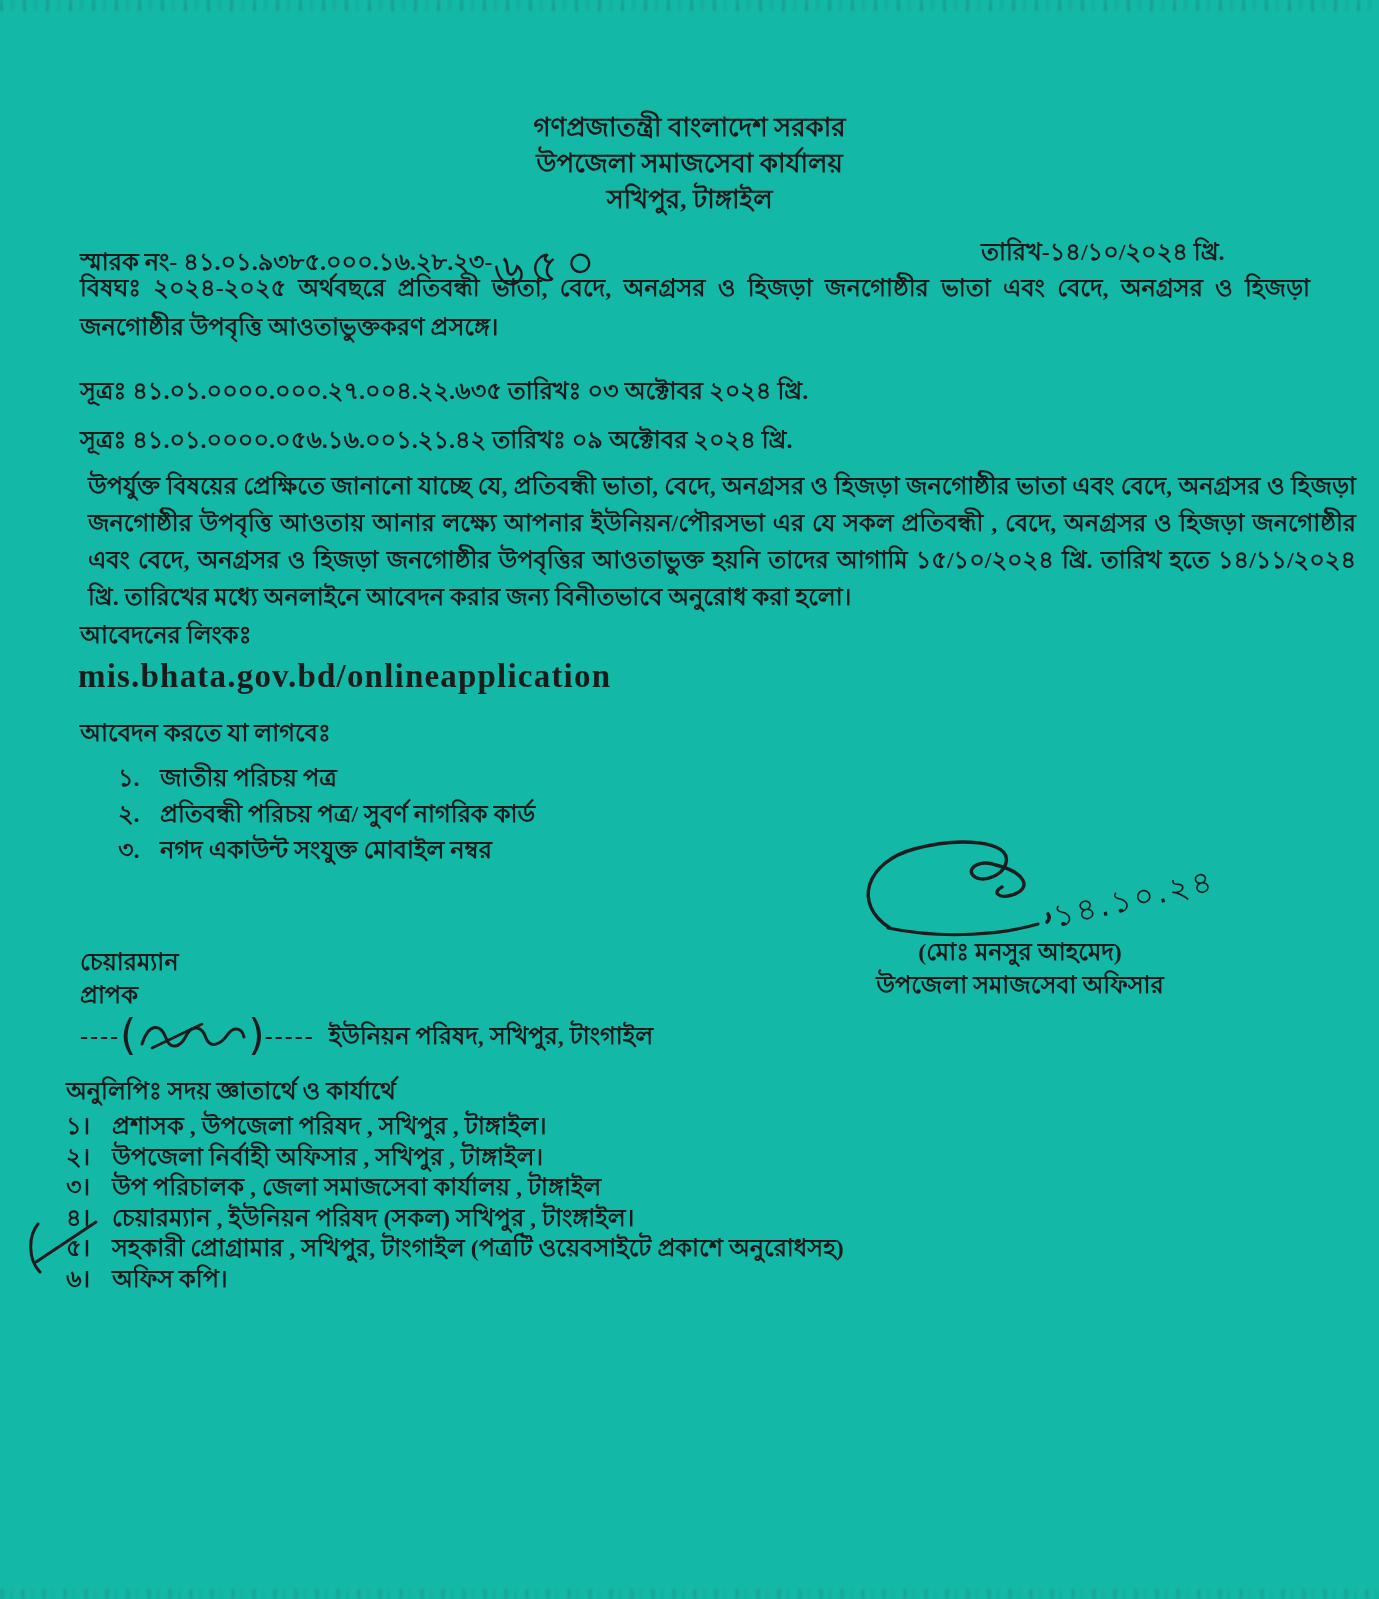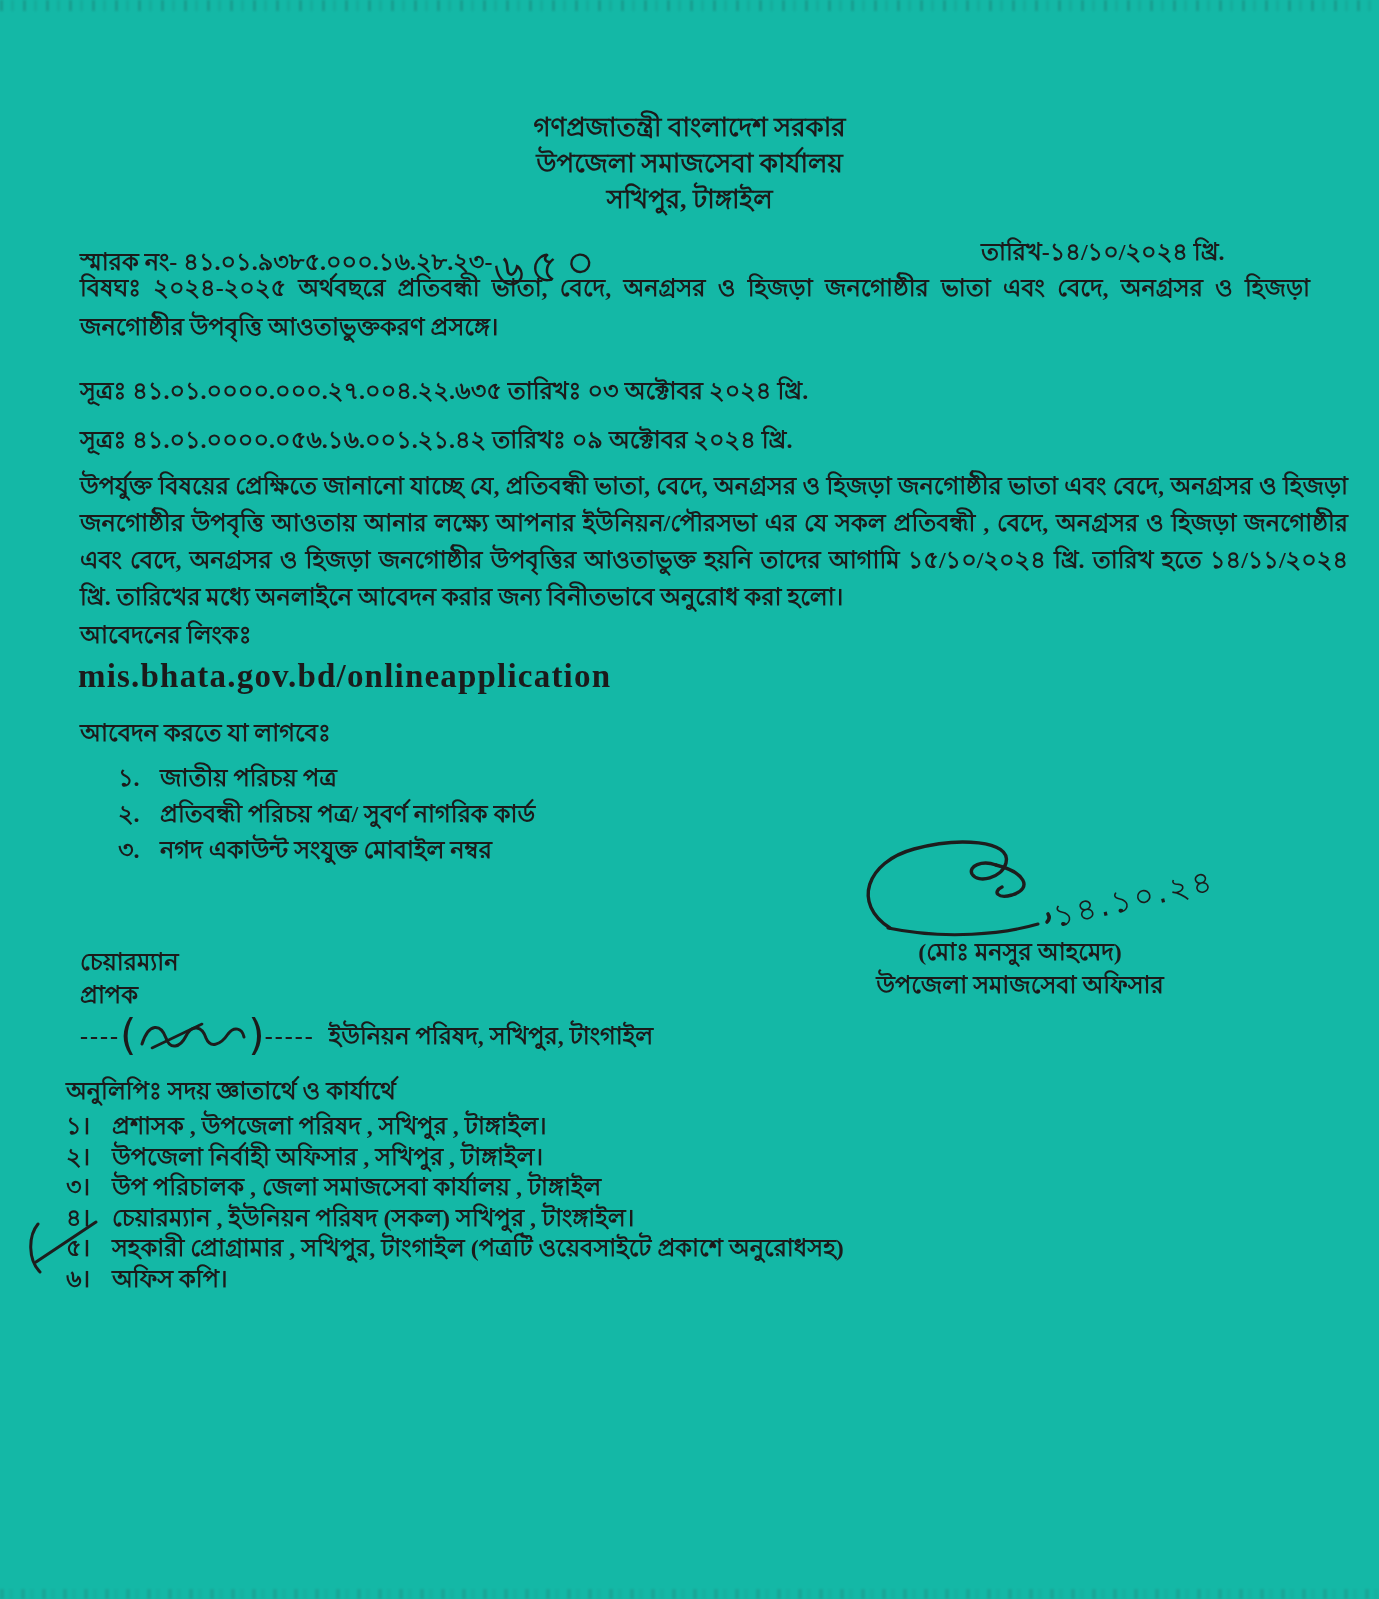--- a/index.html
+++ b/index.html
@@ -26,21 +26,21 @@
   .letterhead{top:110px;left:0;width:100%;text-align:center;
     font-size:26px;line-height:36px;font-weight:700;}
   .memo-line{left:80px;top:231px;white-space:nowrap;}
   .hand{font-weight:400;font-family:"DejaVu Sans",sans-serif;}
   .memo-hand{display:inline-block;font-size:46px;letter-spacing:6px;
     transform:rotate(-6deg);vertical-align:-12px;margin-left:2px;}
   .memo-date{left:955px;top:233px;white-space:nowrap;margin-left:26px;}
   .subject{left:80px;top:269px;width:1230px;text-align:justify;text-align-last:left;line-height:39px;}
   .refline1{left:80px;top:372px;white-space:nowrap;}
   .refline2{left:80px;top:421px;white-space:nowrap;}
-  .body-par{left:80px;top:468px;width:1268px;text-align:justify;text-align-last:left;line-height:37px;}
+  .body-par{left:88px;top:468px;width:1268px;text-align:justify;text-align-last:left;line-height:37px;}
   .link-label{left:80px;top:616px;text-align:right;}
   .app-link{left:78px;top:658px;font-size:33px;font-weight:700;letter-spacing:1.2px;
     font-family:"Liberation Serif",serif;}
   .req-label{left:80px;top:714px;}
   .req-list{left:118px;top:760px;list-style:none;margin:0;padding:0;}
   .req-list li{display:flex;line-height:36px;}
   .req-no{width:42px;}
   .sig-scribble{left:862px;top:836px;}
   .sig-date{left:1052px;top:874px;font-size:31px;transform:rotate(-13deg);letter-spacing:3px;}
   .sig-block{left:848px;top:936px;width:344px;text-align:center;line-height:33px;}

